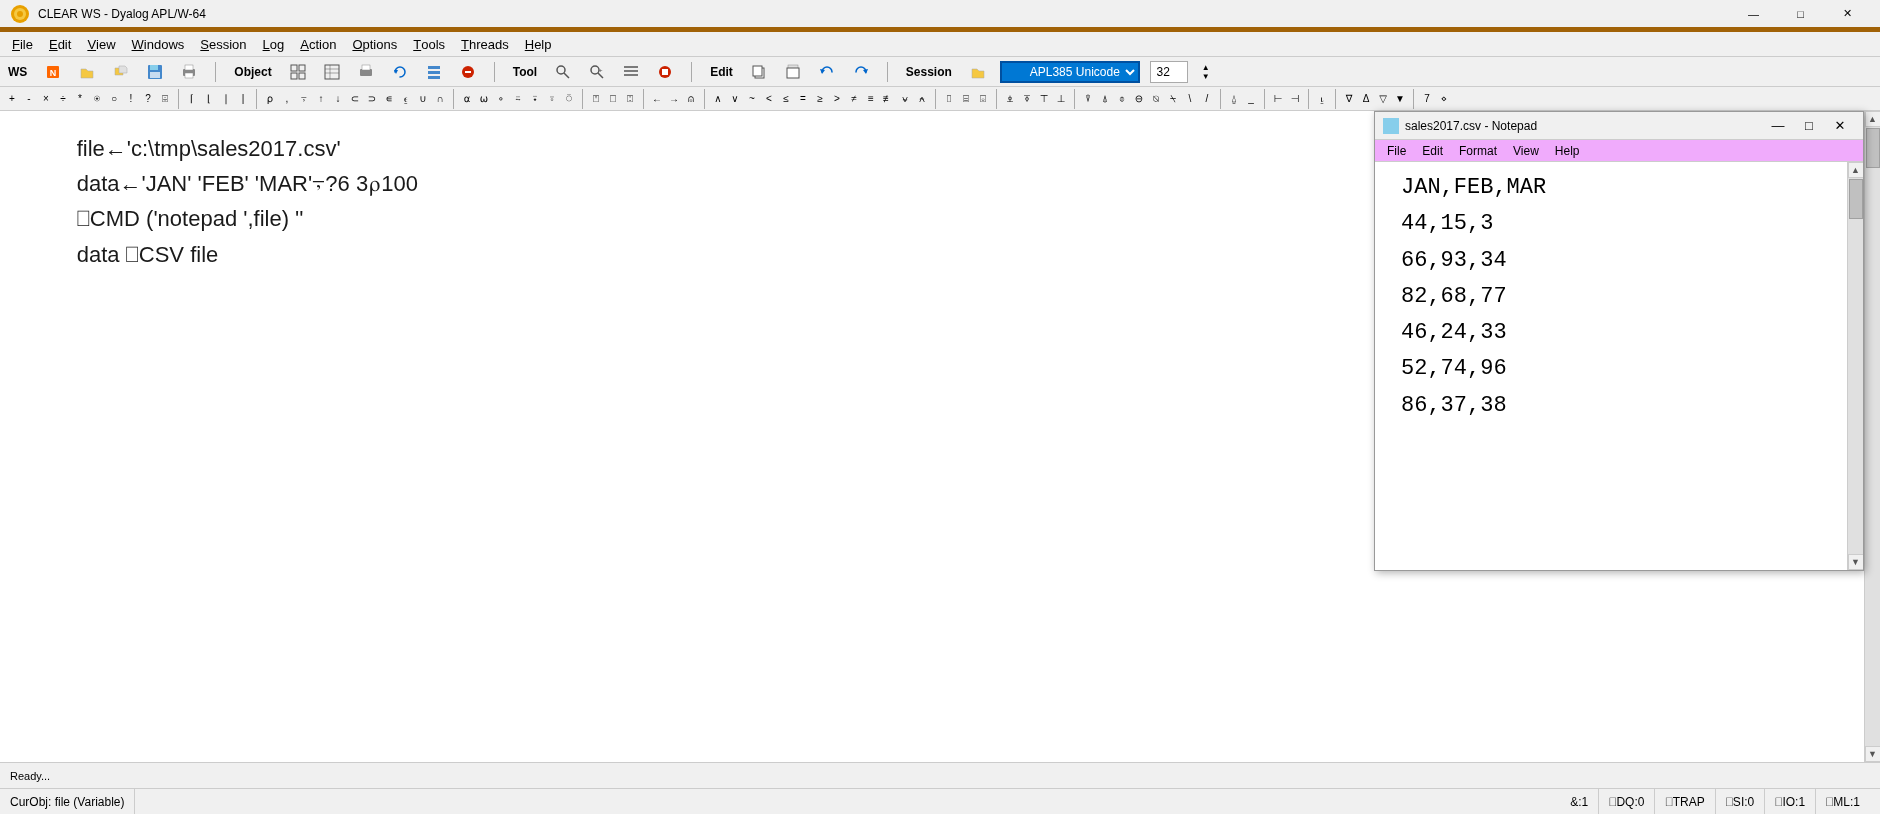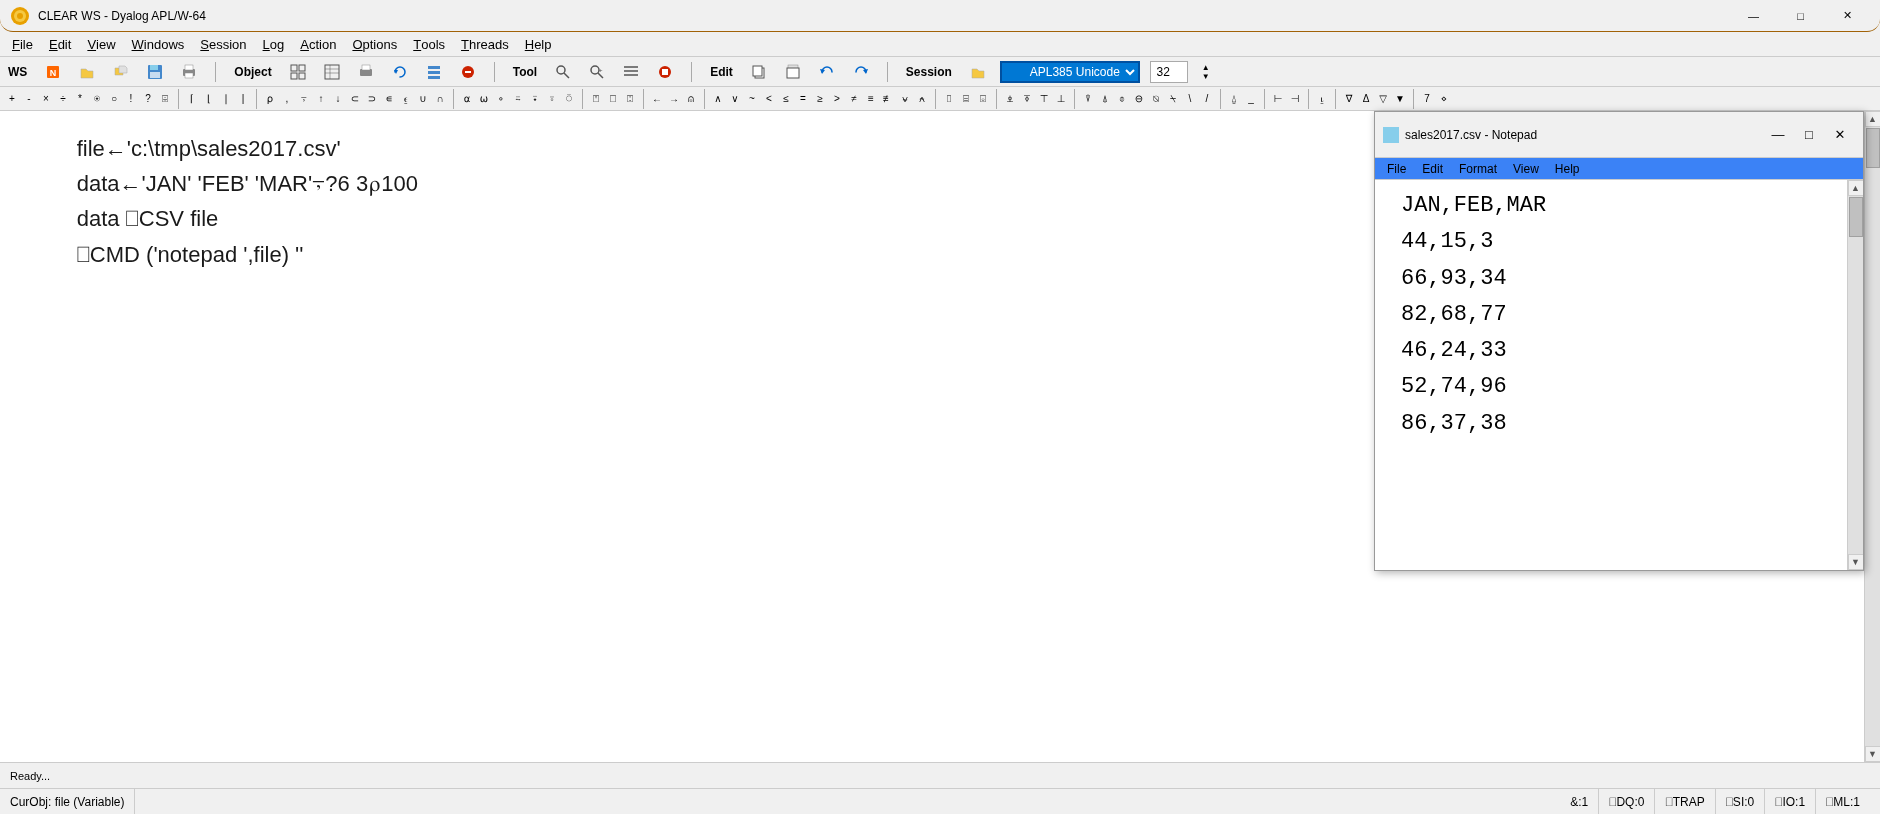--- a/index.html
+++ b/index.html
@@ -13,23 +13,22 @@
       position: relative;
     }
 
     
     #title-bar {
       background: #f0f0f0;
       height: 32px;
       display: flex;
       align-items: center;
       padding: 0 10px;
-      border-bottom: 1px solid #a16207;
+      border-bottom: 5px solid #a16207;
       user-select: none;
-      border-radius: 13px;
     }
     #title-bar .app-icon {
       width: 20px;
       height: 20px;
       margin-right: 8px;
       display: flex;
       align-items: center;
       justify-content: center;
     }
     #title-bar .title-text {
@@ -220,21 +219,21 @@
       height: 450px;
       background: white;
       border: 1px solid #999;
       box-shadow: 2px 2px 8px rgba(0,0,0,0.3);
       display: flex;
       flex-direction: column;
       z-index: 10;
     }
     #notepad-title {
       background: #f0f0f0;
-      height: 46px;
+      height: 28px;
       display: flex;
       align-items: center;
       padding: 0 8px;
       border-bottom: 1px solid #ccc;
       user-select: none;
     }
     #notepad-title .np-icon {
       width: 16px;
       height: 16px;
       margin-right: 6px;
@@ -255,21 +254,21 @@
       display: flex;
       align-items: center;
       justify-content: center;
       font-size: 13px;
       cursor: pointer;
       border: none;
       background: transparent;
     }
 
     #notepad-menu {
-      background: #3b82f6;
+      background: #f0abfc;
       height: 22px;
       display: flex;
       align-items: center;
       padding: 0 4px;
       border-bottom: 1px solid #ccc;
     }
     .np-menu-item {
       padding: 0 8px;
       font-size: 12px;
       cursor: pointer;
@@ -619,22 +618,22 @@
   <button class="apl-btn">▼</button>
   <div class="toolbar-sep"></div>
   <button class="apl-btn">7</button>
   <button class="apl-btn">⋄</button>
 </div>
 
 <div id="main-area" style="height: 651px;">
   <div id="apl-editor">
     <span class="code-line">      file←'c:\tmp\sales2017.csv'</span>
     <span class="code-line">      data←'JAN' 'FEB' 'MAR'⍪?6 3⍴100</span>
+    <span class="code-line">      ⎕CMD ('notepad ',file) ''</span>
     <span class="code-line">      data ⎕CSV file</span>
-    <span class="code-line">      ⎕CMD ('notepad ',file) ''</span>
   </div>
   <div id="main-scroll">
     <div class="scroll-arrow">▲</div>
     <div class="scroll-track">
       <div class="scroll-thumb"></div>
     </div>
     <div class="scroll-arrow">▼</div>
   </div>
 
   <div id="notepad-window" style="top: 0px; right: 16px; width: 490px; height: 460px;">

